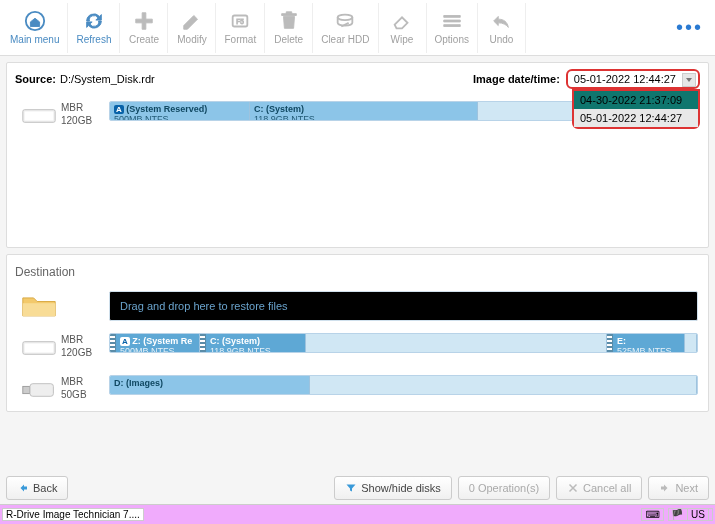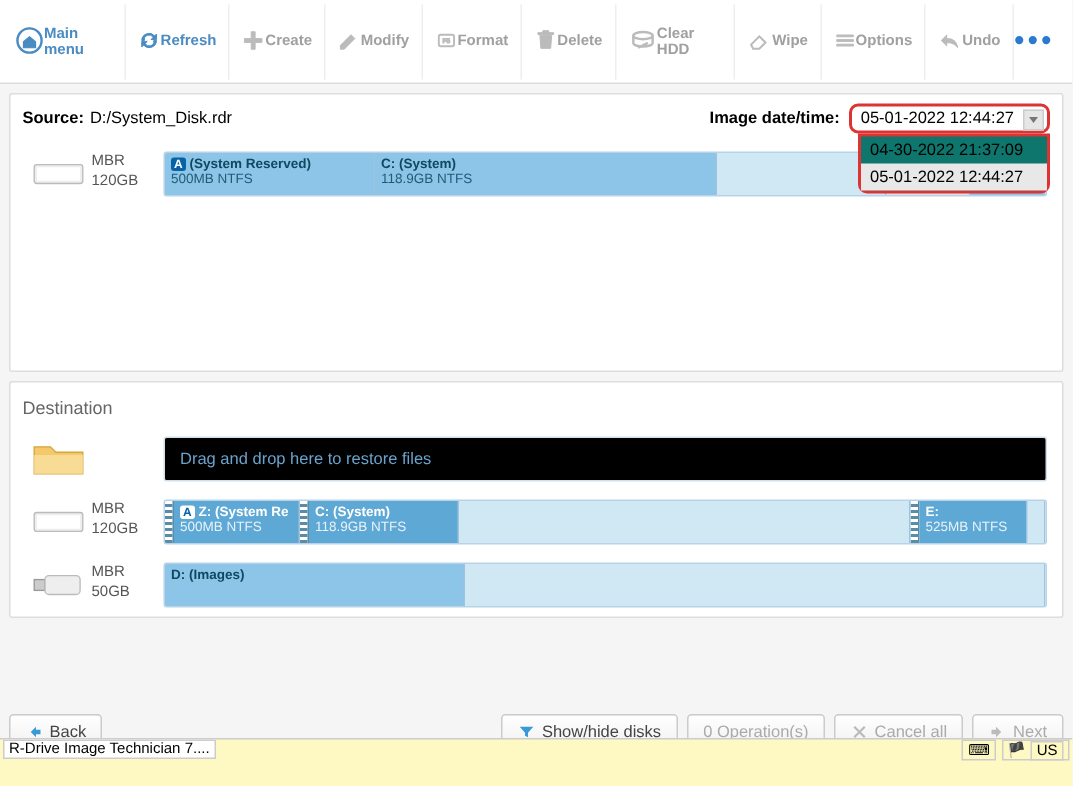--- a/index.html
+++ b/index.html
@@ -1,20 +1,20 @@
 <!DOCTYPE html>
 <html><head>
 <meta charset="utf-8">
 <style>
 * { box-sizing: border-box; margin: 0; padding: 0; font-family: Arial, Helvetica, sans-serif; }
 body { width: 715px; height: 524px; background: #f5f5f5; position: relative; font-size: 11px; overflow: hidden; }
 
 
 .toolbar { height: 56px; background: #fff; border-bottom: 1px solid #ddd; display: flex; align-items: center; padding: 0 2px; }
-.tbtn { display: flex; flex-direction: row; align-items: center; justify-content: center; padding: 4px 8px; min-width: 48px; height: 50px; color: #a0a0a0; cursor: pointer; border-right: 1px solid #eee; font-weight: bold; }
+.tbtn { display: flex; flex-direction: column; align-items: center; justify-content: center; padding: 4px 8px; min-width: 48px; height: 50px; color: #a0a0a0; cursor: pointer; border-right: 1px solid #eee; }
 .tbtn.active { color: #4a8bc2; }
 .tbtn svg { width: 22px; height: 22px; margin-bottom: 2px; }
 .tbtn.active svg { fill: #4a8bc2; stroke: #4a8bc2; }
 .tbtn:not(.active) svg { fill: #bbb; stroke: #bbb; }
 .tbtn-lbl { font-size: 10px; }
 .spacer { flex: 1; }
 .dots { color: #2a7ad2; font-size: 20px; letter-spacing: 2px; padding-right: 10px; cursor: pointer; }
 
 
 .panel { margin: 6px; background: #fff; border: 1px solid #ddd; border-radius: 2px; }
@@ -27,42 +27,42 @@
 .dt-arrow { position: absolute; right: 2px; top: 2px; width: 14px; height: 14px; background: #e6e6e6; border: 1px solid #ccc; display: flex; align-items: center; justify-content: center; }
 .dt-arrow:after { content: ''; border-left: 3px solid transparent; border-right: 3px solid transparent; border-top: 4px solid #777; }
 .dt-dropdown { position: absolute; right: 0; top: 20px; border: 2px solid #d33; border-radius: 0 0 6px 6px; background: #0f766e; z-index: 10; width: 128px; }
 .dt-dropdown div { padding: 3px 6px; white-space: nowrap; font-size: 11px; }
 .dt-dropdown div:last-child { background: #e8e8e8; }
 
 
 .disk-row { display: flex; align-items: flex-start; padding: 6px 10px; }
 .disk-icon { width: 44px; height: 30px; display: flex; align-items: center; justify-content: center; }
 .disk-info { width: 48px; font-size: 10px; color: #555; line-height: 1.3; }
-.partmap { flex: 1; height: 30px; display: flex; border: 1px solid #b8d3e8; border-radius: 2px; overflow: hidden; position: relative; }
+.partmap { flex: 1; height: 20px; display: flex; border: 1px solid #b8d3e8; border-radius: 2px; overflow: hidden; position: relative; }
 .seg { height: 100%; font-size: 9px; color: #3a6a8f; padding: 2px 4px; position: relative; overflow: hidden; white-space: nowrap; border-right: 1px solid #9ec3de; }
 .seg.blue { background: #8cc5e8; color: #104862; }
 .seg.lite { background: #d0e7f4; }
 .seg.gray { background: #e0e0e0; color: #888; }
 .seg.dark { background: #5ea8d5; color: #fff; }
 .seg .ttl { font-weight: bold; font-size: 9px; }
 .seg .sub { font-size: 9px; opacity: .85; }
 .handle { width: 6px; height: 100%; background: repeating-linear-gradient(0deg,#5a8ca8 0 2px,transparent 2px 4px); border-right: 1px solid #5a8ca8; }
 .drop-zone { flex: 1; border: 1px solid #d0e0ec; background: #000000; height: 30px; display: flex; align-items: center; padding: 0 10px; color: #6aa3cc; font-size: 11px; border-radius: 2px; }
 
 
 .dest-head { padding: 10px 8px 6px; color: #666; font-size: 12px; }
 
 
 .bottom { position: absolute; left: 6px; right: 6px; bottom: 18px; display: flex; gap: 6px; align-items: center; background: #f5f5f5; padding: 6px 0; }
 .btn { display: inline-flex; align-items: flex-start; gap: 4px; background: linear-gradient(#fff,#f0f0f0); border: 1px solid #ccc; border-radius: 3px; padding: 5px 10px; font-size: 11px; color: #444; cursor: pointer; }
 .btn.dis { color: #aaa; }
 .btn svg { width: 12px; height: 12px; }
 
 
-.statusbar { position: absolute; left: 0; right: 0; bottom: 0; height: 32px; background: #fef9c3; border-top: 1px solid #ccc; display: flex; align-items: flex-start; font-size: 10px; padding: 0 2px; }
+.statusbar { position: absolute; left: 0; right: 0; bottom: 0; height: 20px; background: #f0abfc; border-top: 1px solid #ccc; display: flex; align-items: center; font-size: 10px; padding: 0 2px; }
 .statusbar .appname { border: 1px solid #ccc; background: #fff; padding: 0 3px; }
 .statusbar .right { margin-left: auto; display: flex; gap: 4px; }
 .statusbar .right span { border: 1px solid #ccc; padding: 0 3px; }
 
 .folder-icon { width: 36px; height: 28px; }
 .hdd-icon svg, .usb-icon svg { width: 36px; height: 24px; }
 
 .source-panel { min-height: 186px; }
 </style>
 </head>

